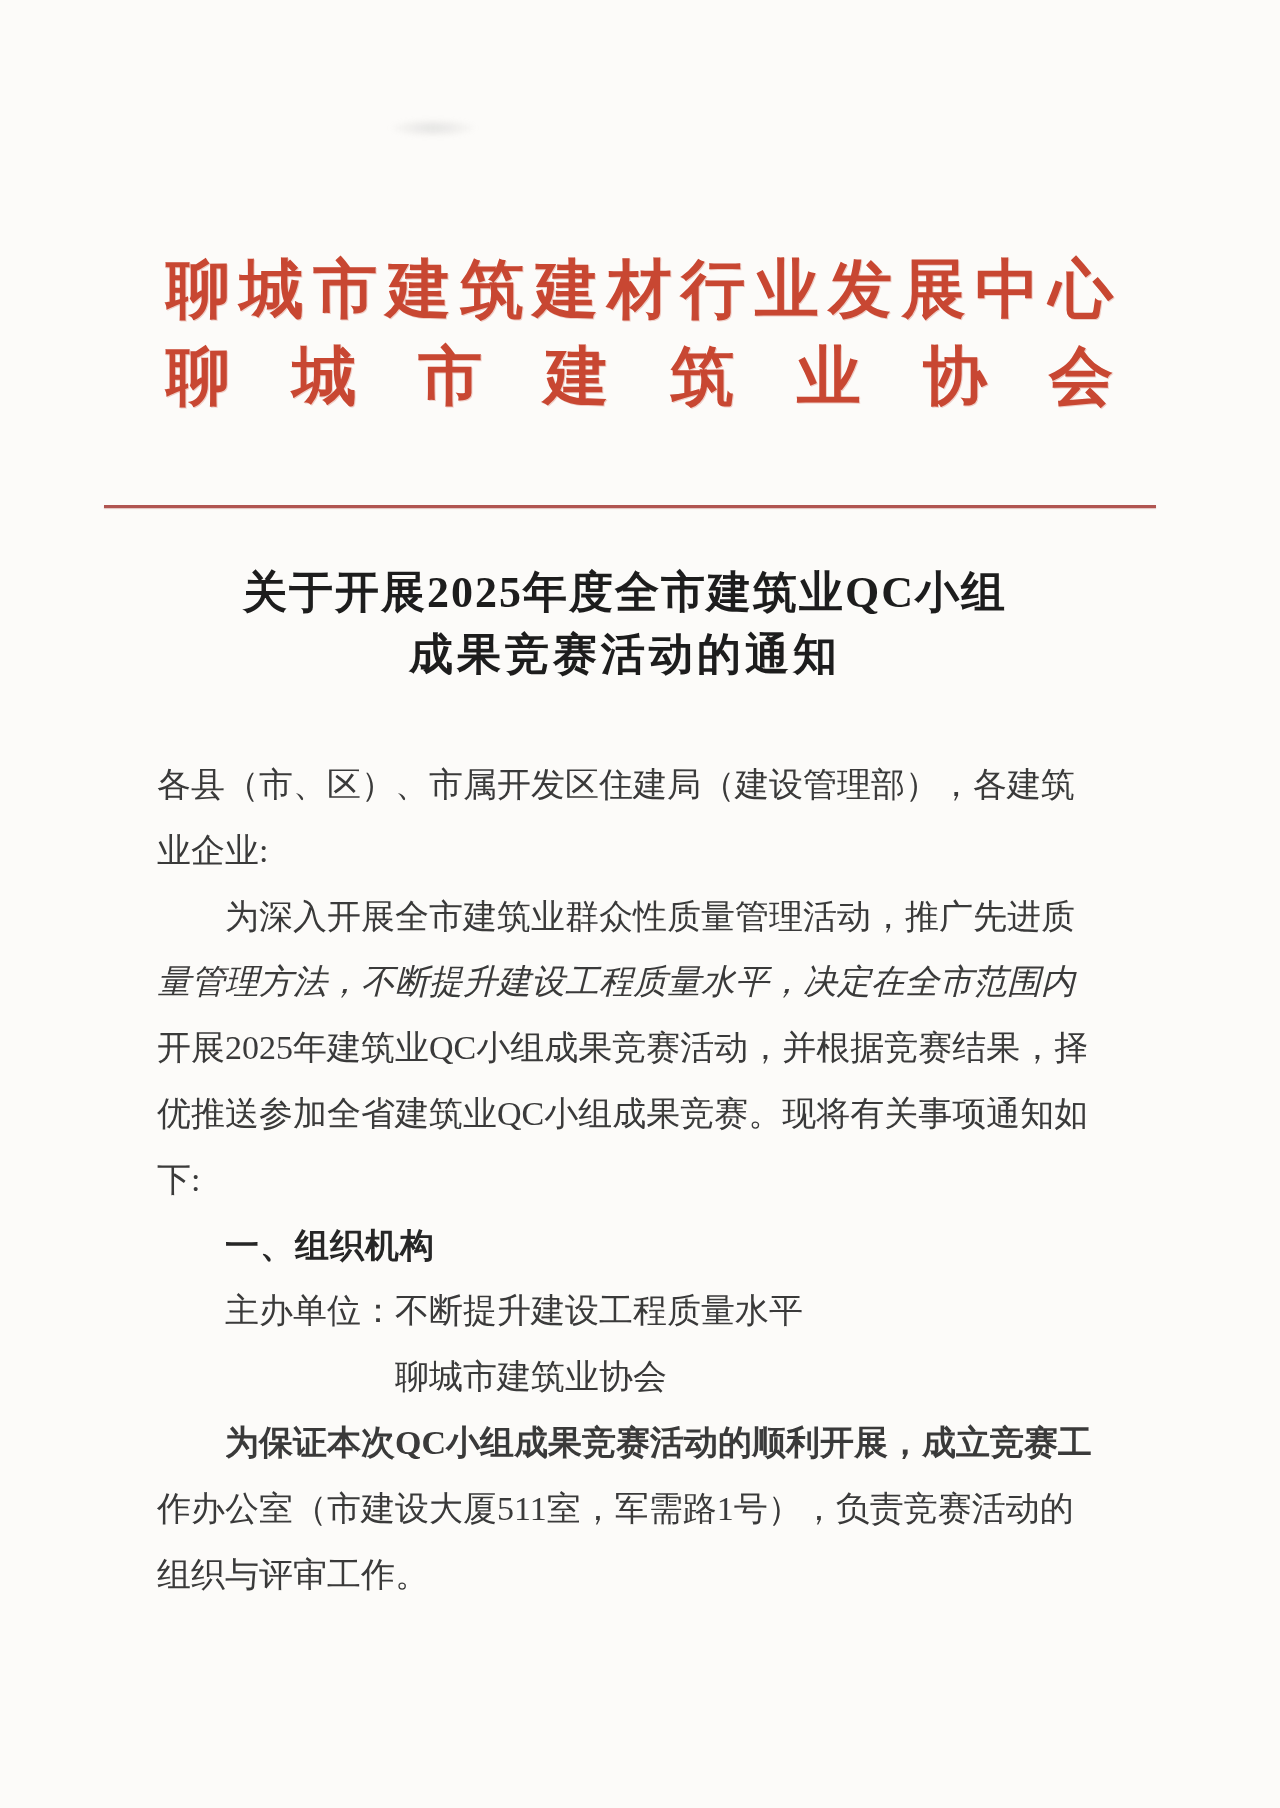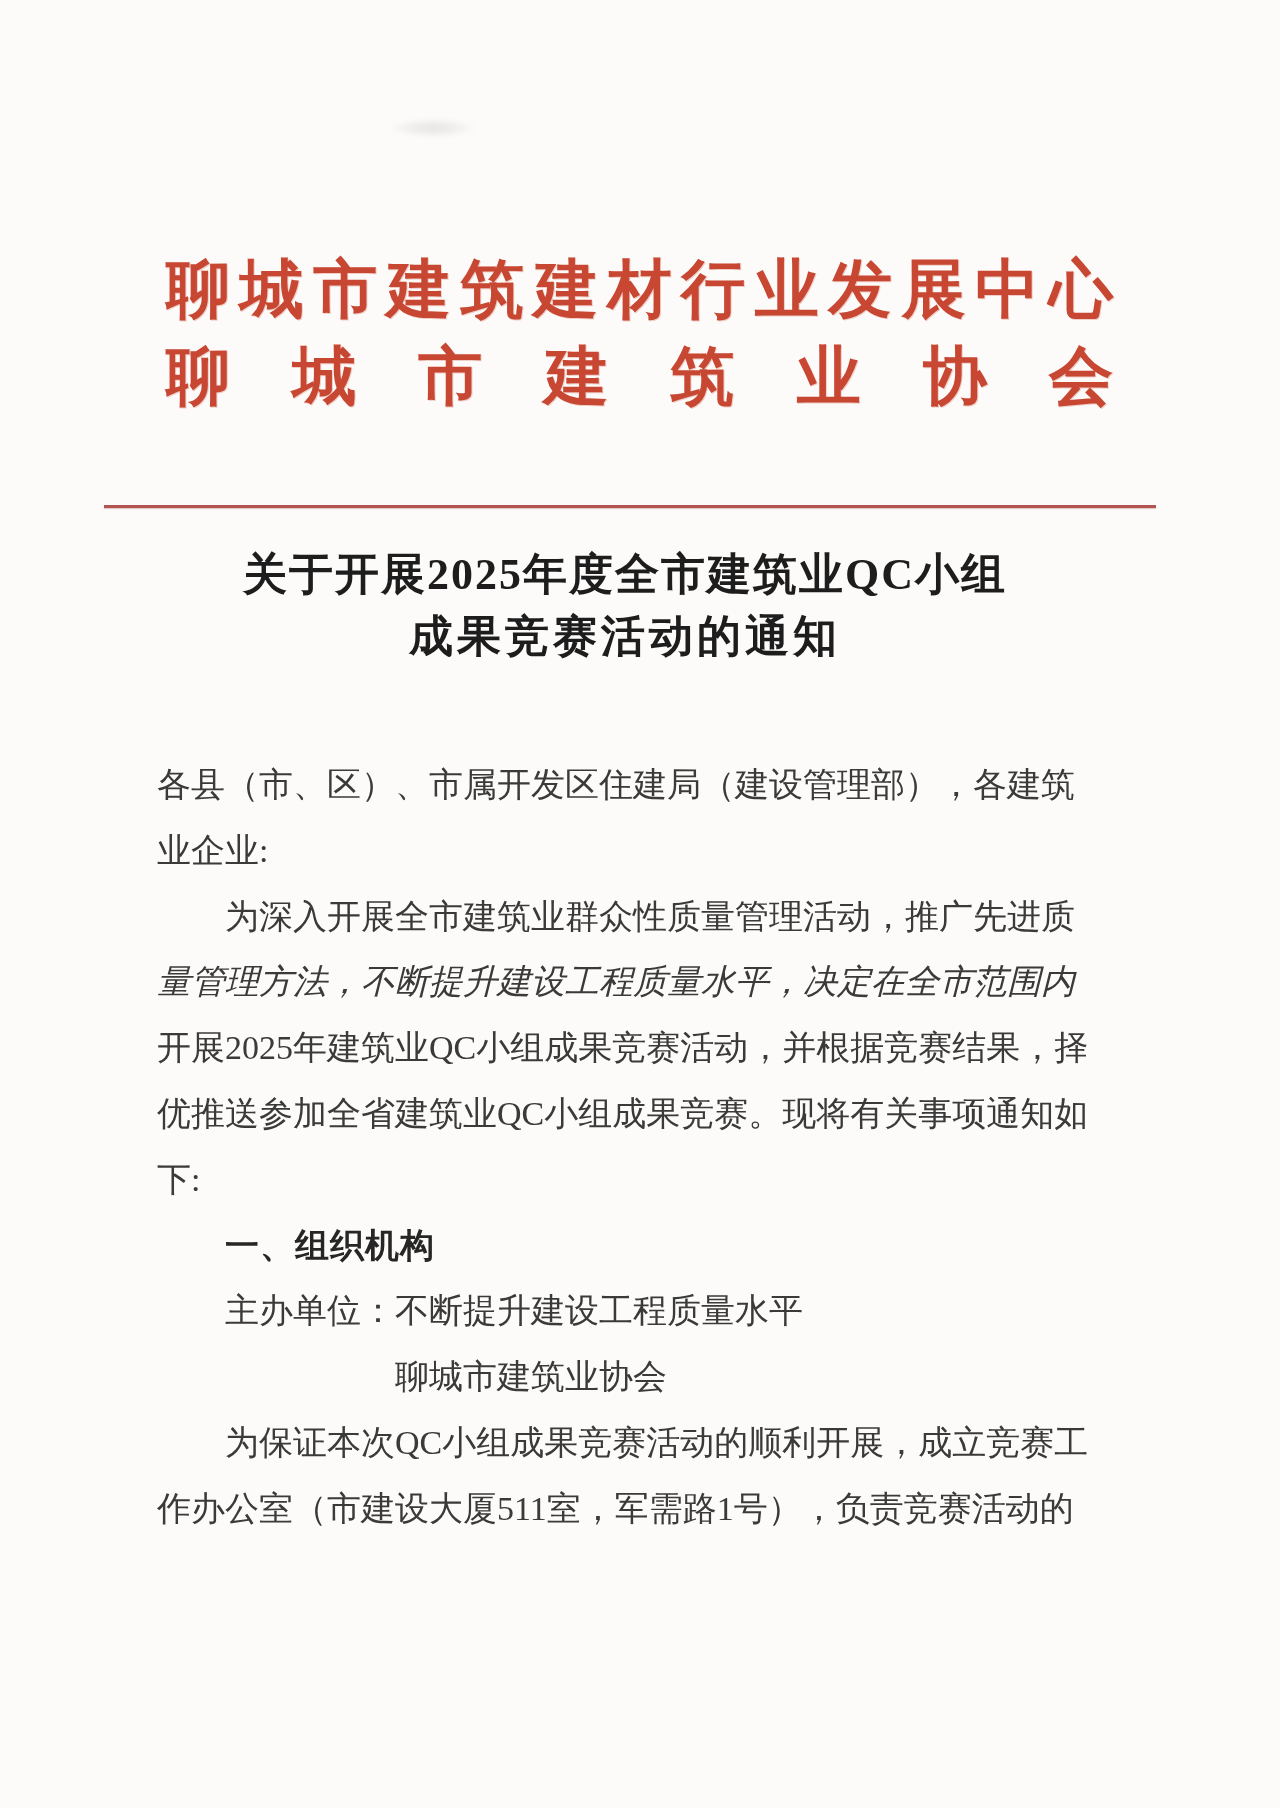--- a/index.html
+++ b/index.html
@@ -30,21 +30,21 @@
     white-space:nowrap;
     text-shadow:1px 1px 0 rgba(200,71,50,.25);
   }
   .red-rule{
     position:absolute;left:104px;top:505px;width:1052px;height:3px;
     background:var(--rule-red,#b05551);
     box-shadow:0 1px 1px rgba(176,85,81,.35);
   }
   
   .doc-title{
-    position:absolute;left:157px;top:544px;width:936px;
+    position:absolute;left:157px;top:562px;width:936px;
     text-align:center;
     color:#1d1d1d;
     font-weight:700;
     font-size:44px;line-height:62px;
     font-family:"Liberation Serif","DejaVu Serif",serif;
   }
   .doc-title .t1{letter-spacing:2px;}
   .doc-title .t2{letter-spacing:4px;}
   
   .doc-body{
@@ -107,17 +107,18 @@
       <div class="bline" style="padding-left: 0em;">各县（市、区）、市属开发区住建局（建设管理部），各建筑</div>
       <div class="bline" style="padding-left: 0em;">业企业:</div>
       <div class="bline" style="padding-left: 2em;">为深入开展全市建筑业群众性质量管理活动，推广先进质</div>
       <div class="bline" style="padding-left: 0em; font-style: italic;">量管理方法，不断提升建设工程质量水平，决定在全市范围内</div>
       <div class="bline" style="padding-left: 0em;">开展2025年建筑业QC小组成果竞赛活动，并根据竞赛结果，择</div>
       <div class="bline" style="padding-left: 0em;">优推送参加全省建筑业QC小组成果竞赛。现将有关事项通知如</div>
       <div class="bline" style="padding-left: 0em;">下:</div>
       <div class="bline heading" style="padding-left: 2em;">一、组织机构</div>
       <div class="bline" style="padding-left: 2em;">主办单位：不断提升建设工程质量水平</div>
       <div class="bline" style="padding-left: 7em;">聊城市建筑业协会</div>
-      <div class="bline" style="padding-left: 2em;">为保证本次QC小组成果竞赛活动的顺利开展，成立竞赛工</div>
+      <div class="bline" style="padding-left: 2em; font-weight: bold;">为保证本次QC小组成果竞赛活动的顺利开展，成立竞赛工</div>
       <div class="bline" style="padding-left: 0em;">作办公室（市建设大厦511室，军需路1号），负责竞赛活动的</div>
+      <div class="bline" style="padding-left: 0em;">组织与评审工作。</div>
     </div>
 
 </div>
 
 </body></html>

